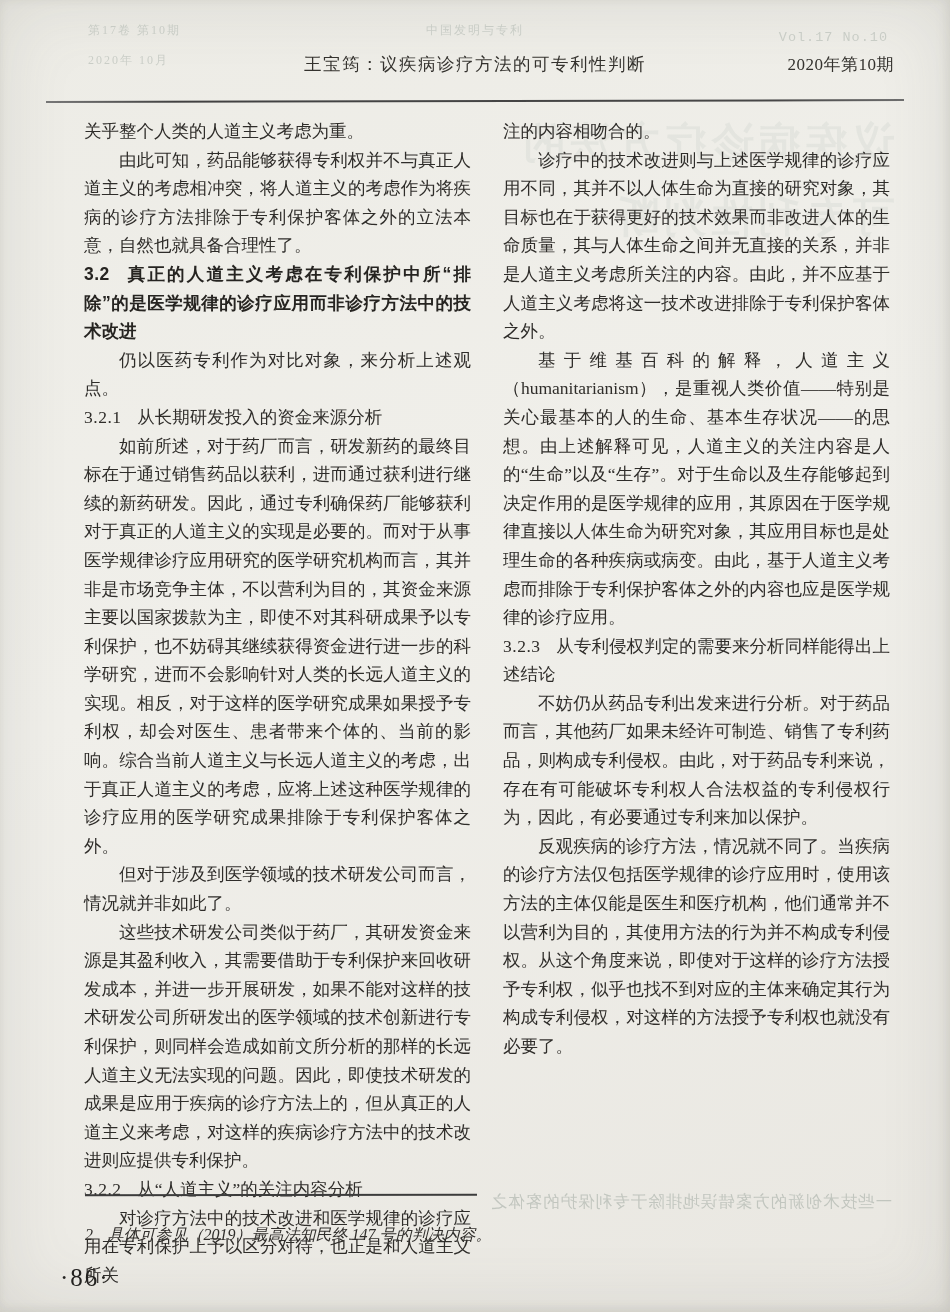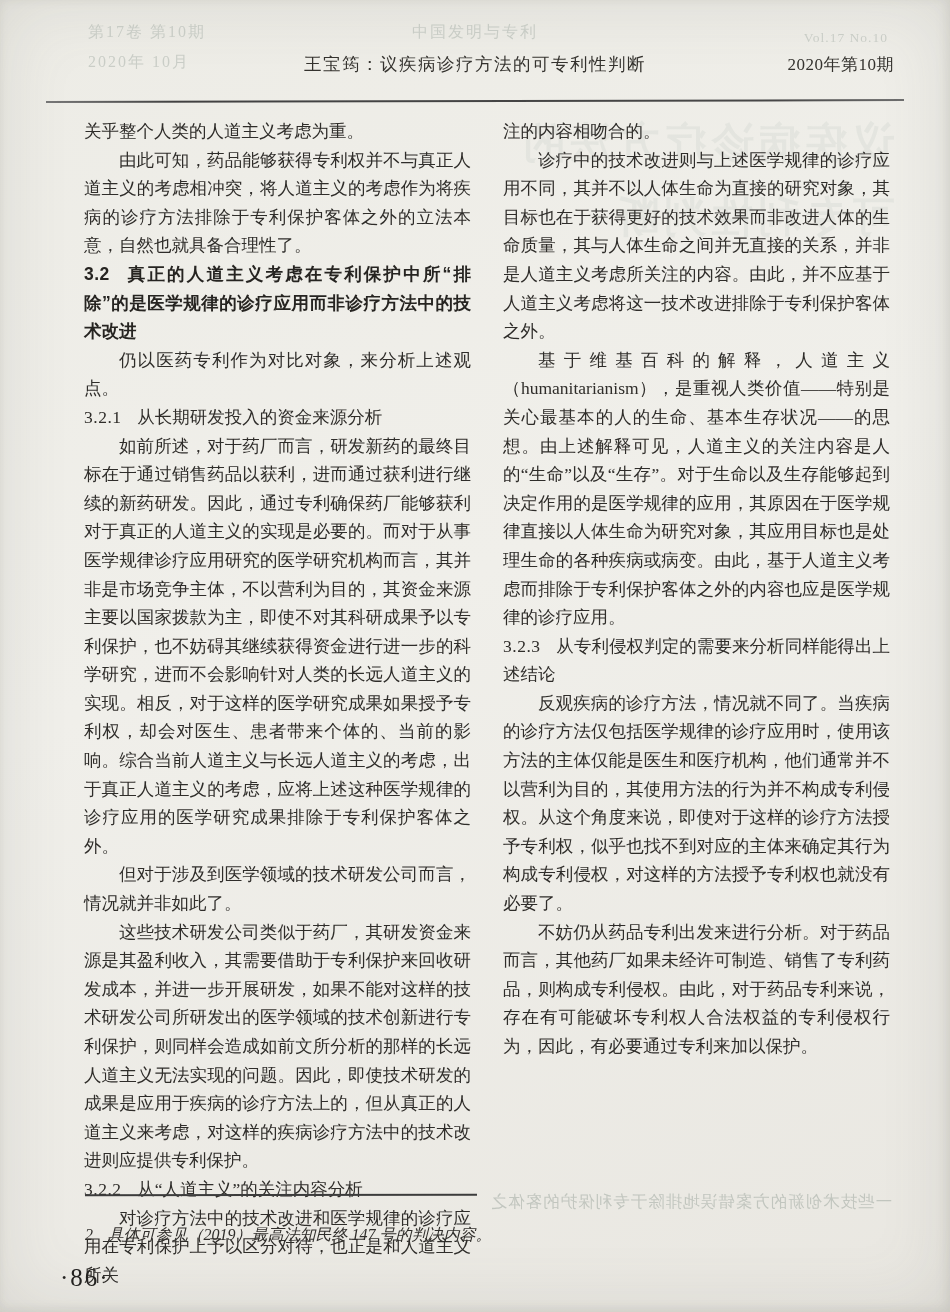--- a/index.html
+++ b/index.html
@@ -5,24 +5,24 @@
   html,body{margin:0;padding:0;}
   body{width:950px;height:1312px;background:#d9d7d2;}
   .page{
     position:relative;width:950px;height:1312px;overflow:hidden;
     background:linear-gradient(160deg,#edece6 0%,#f0efea 45%,#e9e7e1 100%);
     box-shadow:inset 0 0 70px rgba(95,92,84,.14), inset -5px 0 12px rgba(120,117,108,.08), inset 0 -4px 10px rgba(120,117,108,.08);
     font-family:"Liberation Serif","DejaVu Serif",serif;
     color:#2f2d2a;
   }
   
-  .ghost{position:absolute;color:#b3bab3;opacity:.6;font-size:16px;letter-spacing:2px;}
+  .ghost{position:absolute;color:#b3bab3;opacity:.6;font-size:12px;letter-spacing:2px;}
   .g1c{top:22px;left:0;width:100%;text-align:center;}
   .g1l{top:22px;left:88px;}
-  .g1r{top:30px;right:62px;font-size:13.5px;letter-spacing:1px;}
+  .g1r{top:30px;right:62px;font-size:13.5px;letter-spacing:1px;font-family:Liberation Mono, monospace;}
   .g2l{top:52px;left:88px;}
   .ghost-big{
     position:absolute;top:106px;left:486px;width:408px;height:150px;
     font-family:"Liberation Sans","DejaVu Sans",sans-serif;font-weight:700;
     font-size:42px;letter-spacing:5px;line-height:74px;
     transform:scaleX(-1);color:#8fa096;opacity:.10;overflow:hidden;
   }
   .ghost-bottom{
     position:absolute;top:1191px;left:492px;width:400px;
     font-size:16.5px;transform:scaleX(-1);color:#9aa49c;opacity:.5;
@@ -80,22 +80,22 @@
       <p class="para">这些技术研发公司类似于药厂，其研发资金来源是其盈利收入，其需要借助于专利保护来回收研发成本，并进一步开展研发，如果不能对这样的技术研发公司所研发出的医学领域的技术创新进行专利保护，则同样会造成如前文所分析的那样的长远人道主义无法实现的问题。因此，即使技术研发的成果是应用于疾病的诊疗方法上的，但从真正的人道主义来考虑，对这样的疾病诊疗方法中的技术改进则应提供专利保护。</p>
       <p class="h-sub"><span class="h-num">3.2.2</span><span>从“人道主义”的关注内容分析</span></p>
       <p class="para">对诊疗方法中的技术改进和医学规律的诊疗应用在专利保护上予以区分对待，也正是和人道主义所关</p>
     </section>
 
     <section class="col">
       <p class="cont">注的内容相吻合的。</p>
       <p class="para">诊疗中的技术改进则与上述医学规律的诊疗应用不同，其并不以人体生命为直接的研究对象，其目标也在于获得更好的技术效果而非改进人体的生命质量，其与人体生命之间并无直接的关系，并非是人道主义考虑所关注的内容。由此，并不应基于人道主义考虑将这一技术改进排除于专利保护客体之外。</p>
       <p class="para">基于维基百科的解释，人道主义（humanitarianism），是重视人类价值——特别是关心最基本的人的生命、基本生存状况——的思想。由上述解释可见，人道主义的关注内容是人的“生命”以及“生存”。对于生命以及生存能够起到决定作用的是医学规律的应用，其原因在于医学规律直接以人体生命为研究对象，其应用目标也是处理生命的各种疾病或病变。由此，基于人道主义考虑而排除于专利保护客体之外的内容也应是医学规律的诊疗应用。</p>
       <p class="h-sub"><span class="h-num">3.2.3</span><span>从专利侵权判定的需要来分析同样能得出上述结论</span></p>
+      <p class="para">不妨仍从药品专利出发来进行分析。对于药品而言，其他药厂如果未经许可制造、销售了专利药品，则构成专利侵权。由此，对于药品专利来说，存在有可能破坏专利权人合法权益的专利侵权行为，因此，有必要通过专利来加以保护。</p>
       <p class="para">反观疾病的诊疗方法，情况就不同了。当疾病的诊疗方法仅包括医学规律的诊疗应用时，使用该方法的主体仅能是医生和医疗机构，他们通常并不以营利为目的，其使用方法的行为并不构成专利侵权。从这个角度来说，即使对于这样的诊疗方法授予专利权，似乎也找不到对应的主体来确定其行为构成专利侵权，对这样的方法授予专利权也就没有必要了。</p>
-      <p class="para">不妨仍从药品专利出发来进行分析。对于药品而言，其他药厂如果未经许可制造、销售了专利药品，则构成专利侵权。由此，对于药品专利来说，存在有可能破坏专利权人合法权益的专利侵权行为，因此，有必要通过专利来加以保护。</p>
     </section>
 
   </main>
 
   <div class="fn-rule"></div>
   <p class="footnote"><span class="fn-marker">2</span><span>具体可参见（2019）最高法知民终 147 号的判决内容。</span></p>
 
   <div class="page-number">·86·</div>
 
 </div>

